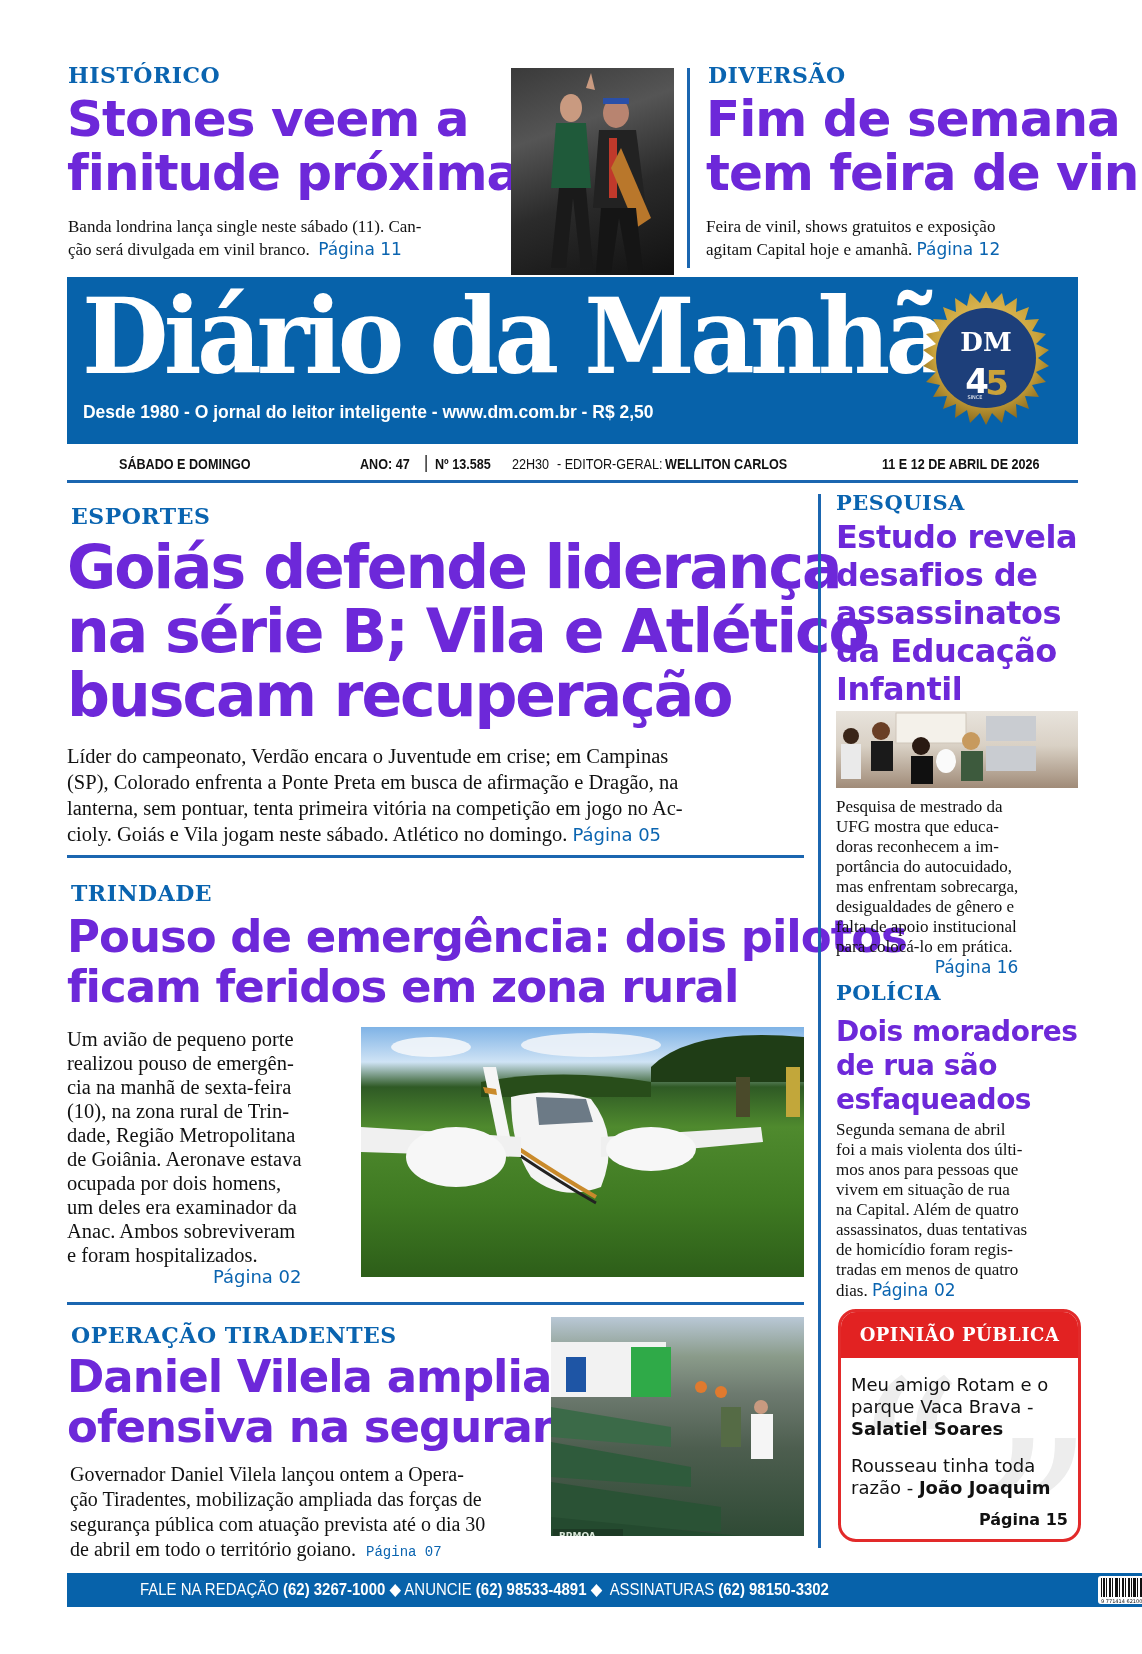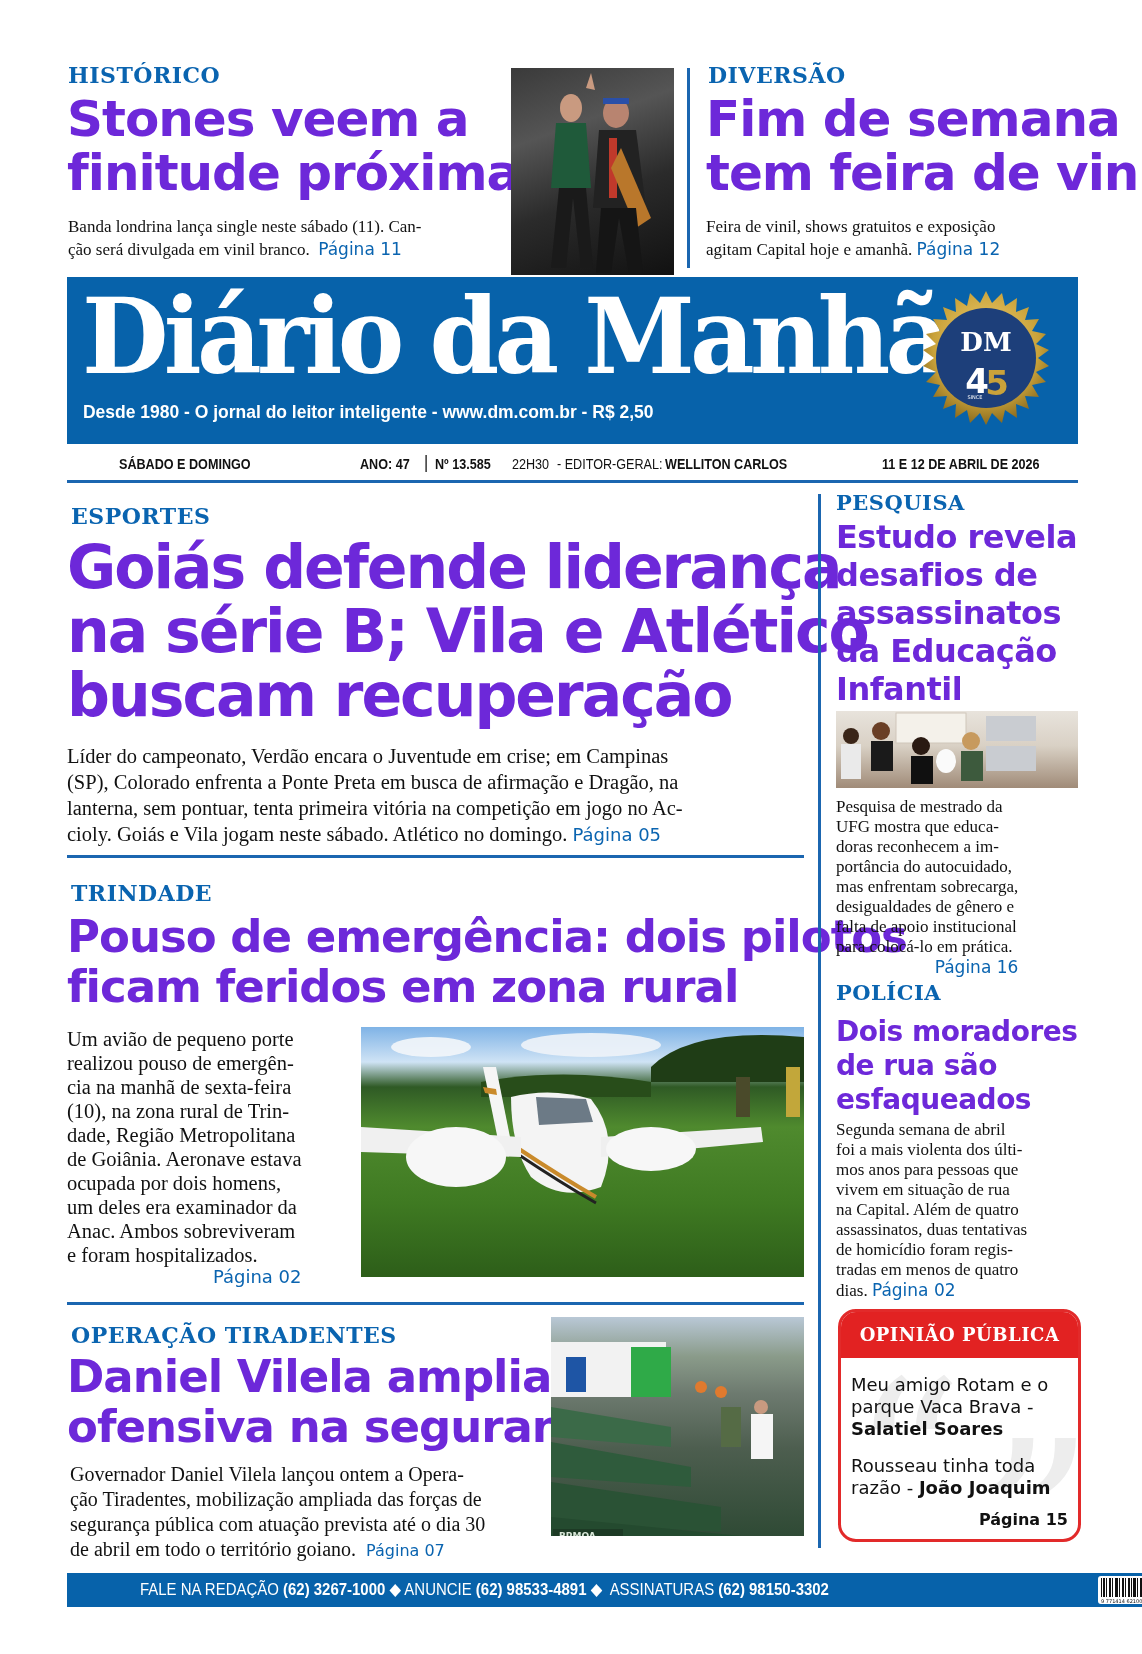--- a/index.html
+++ b/index.html
@@ -167,21 +167,21 @@
 
 <div class="abs kicker" style="left:71px;top:1322px;font-size:22px;">OPERAÇÃO TIRADENTES</div>
 <div class="abs head" style="left:67px;top:1352px;font-size:45px;line-height:50px;white-space:nowrap;">
   <div>Daniel Vilela amplia</div>
   <div>ofensiva na segurança</div>
 </div>
 <div class="abs body" style="left:70px;top:1462px;font-size:20px;line-height:25px;white-space:nowrap;">
   <div>Governador Daniel Vilela lançou ontem a Opera-</div>
   <div>ção Tiradentes, mobilização ampliada das forças de</div>
   <div>segurança pública com atuação prevista até o dia 30</div>
-  <div><span>de abril em todo o território goiano.</span>&nbsp; <span class="pg" style="font-size:16px;">Página 07</span></div>
+  <div><span>de abril em todo o território goiano.</span>&nbsp; <span class="pg" style="font-size:14px;font-family:Liberation Mono, monospace;">Página 07</span></div>
 </div>
 <div class="photo" style="left:551px;top:1317px;width:253px;height:219px;background:linear-gradient(180deg,#b9c8d6 0%,#8a9b8a 18%,#6d7a6f 35%,#4d5e4f 60%,#2f4a35 100%);">
   <svg width="253" height="227" viewBox="0 0 253 227">
     <rect x="0" y="25" width="115" height="55" fill="#f2f2f2"></rect>
     <rect x="80" y="30" width="40" height="50" fill="#2faa48"></rect>
     <rect x="15" y="40" width="20" height="35" fill="#1e55a5"></rect>
     <path d="M0 90 L120 110 L120 130 L0 120 Z" fill="#3b6a48"></path>
     <path d="M0 125 L140 150 L140 170 L0 160 Z" fill="#2f5b3c"></path>
     <path d="M0 165 L170 190 L170 215 L0 205 Z" fill="#2a5235"></path>
     <path d="M0 200 L200 220 L200 227 L0 227 Z" fill="#244a2f"></path>

